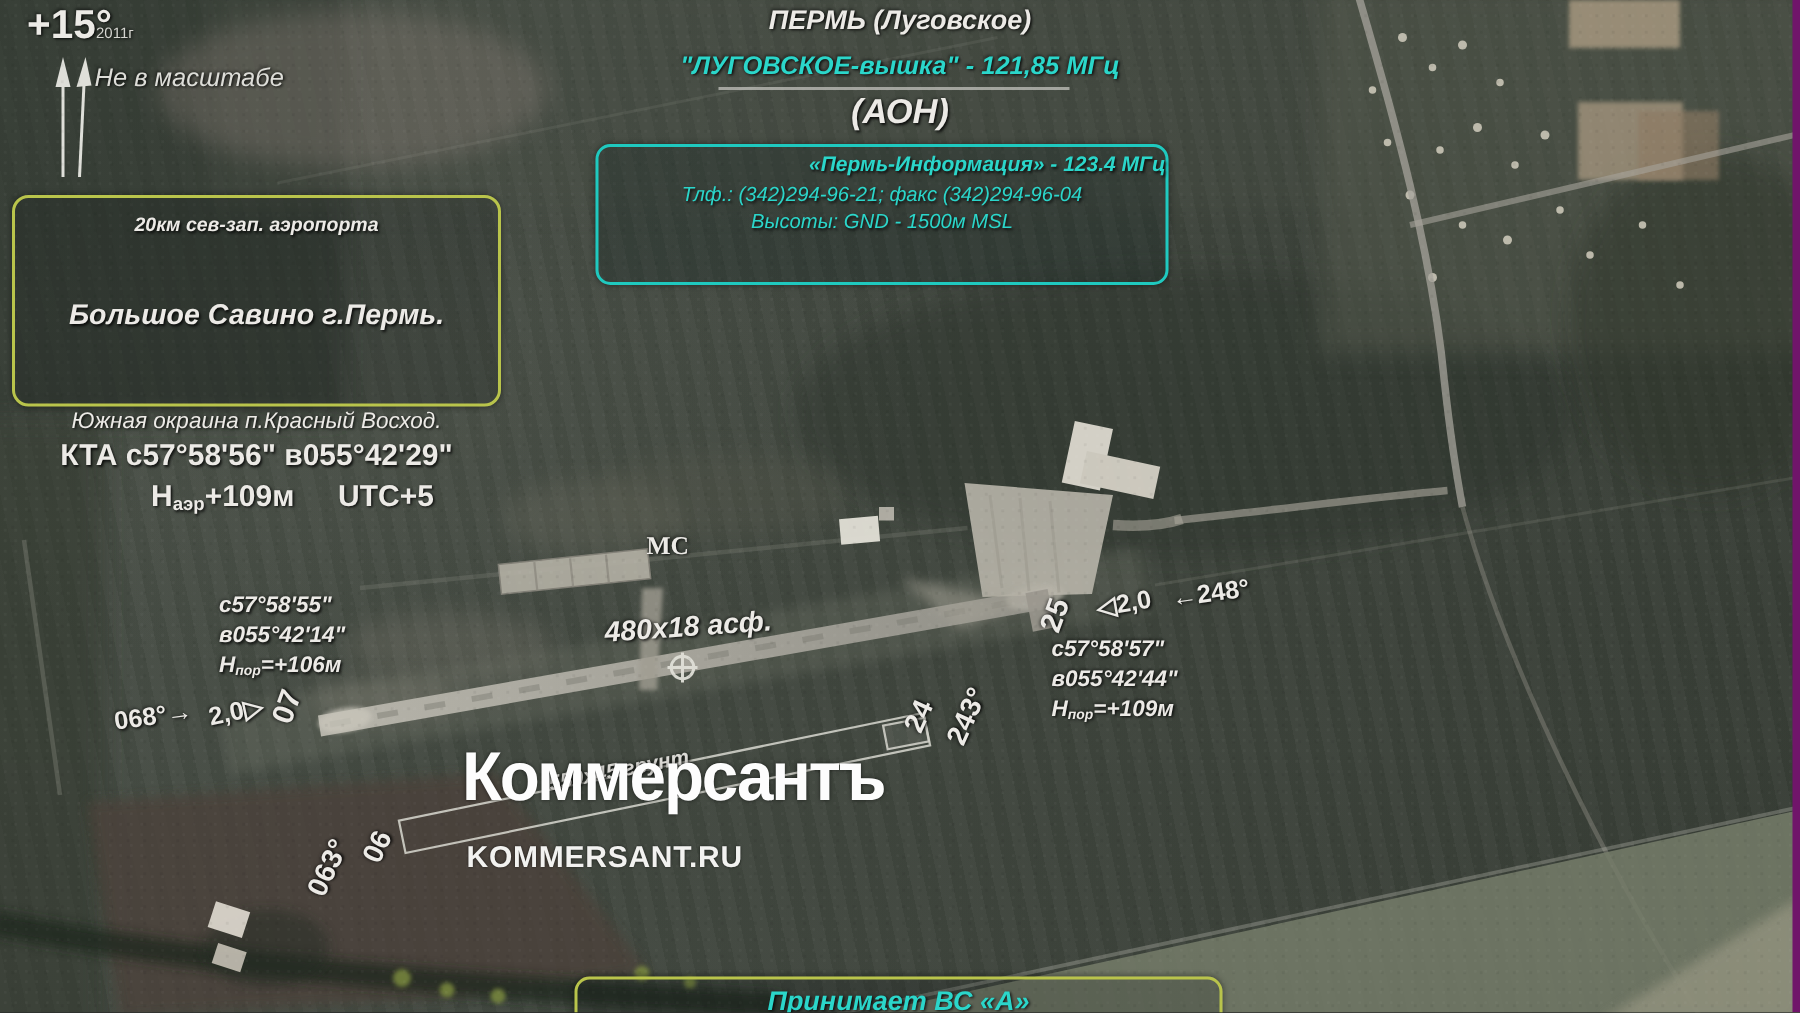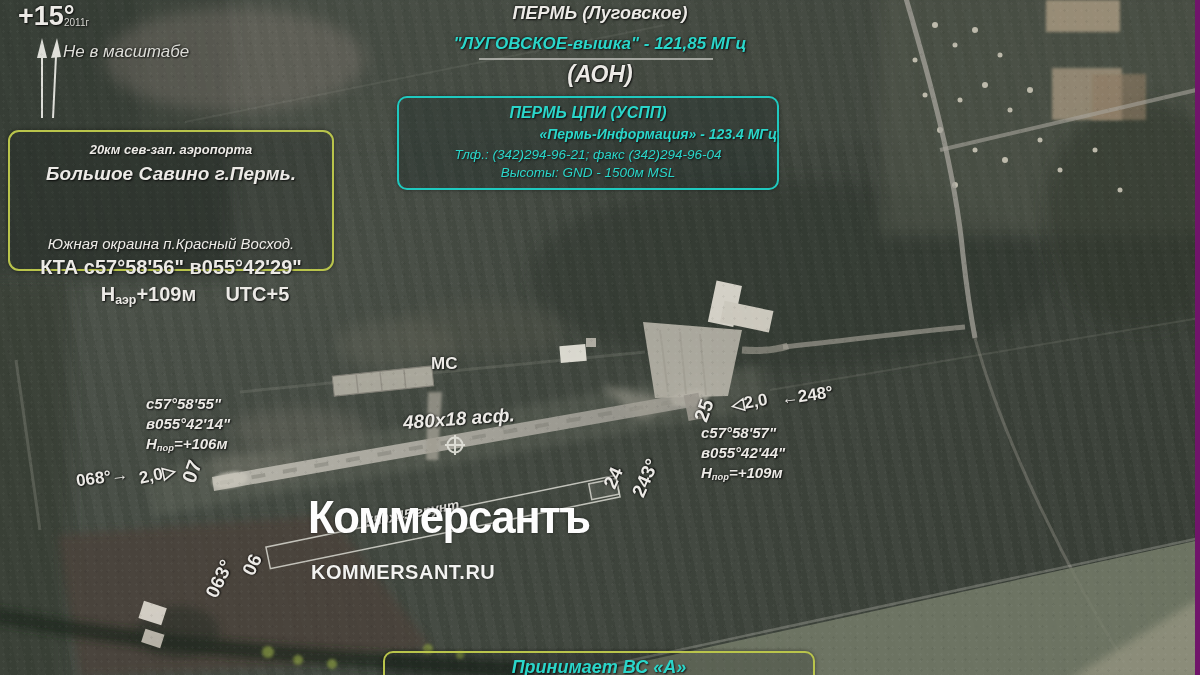--- a/index.html
+++ b/index.html
@@ -160,43 +160,42 @@
   </svg>
 
   <div id="grain"></div>
 
   <div class="txt ctr b i" style="top:3px;font-size:18px;">ПЕРМЬ (Луговское)</div>
   <div class="txt ctr b i cyan" style="top:34px;font-size:17px;">"ЛУГОВСКОЕ-вышка" - 121,85 МГц</div>
   <div class="abs" style="left:479px;top:58px;width:234px;height:2px;background:rgba(195,195,190,.75);"></div>
   <div class="txt ctr b i" style="top:61px;font-size:23px;">(АОН)</div>
 
   <div class="cyframe" style="left:397px;top:96px;width:378px;height:90px;">
-    <div class="b i cyan" style="text-align:center;margin-top:5px;font-size:16px;line-height:20px;text-shadow:1px 1px 2px rgba(0,0,0,.8);">ПЕРМЬ ЦПИ (УСПП)</div>
     <div class="b i cyan" style="text-align:right;font-size:14px;line-height:23px;text-shadow:1px 1px 2px rgba(0,0,0,.8);">«Пермь-Информация» -  123.4 МГц</div>
     <div class="i cyan" style="text-align:center;font-size:13.5px;line-height:18px;text-shadow:1px 1px 2px rgba(0,0,0,.8);">Тлф.: (342)294-96-21; факс (342)294-96-04</div>
     <div class="i cyan" style="text-align:center;font-size:13.5px;line-height:18px;text-shadow:1px 1px 2px rgba(0,0,0,.8);">Высоты: GND - 1500м MSL</div>
   </div>
 
   <div class="frame" style="left:8px;top:130px;width:322px;height:137px;color:#eceae6;">
     <div class="b i" style="text-align:center;margin-top:6px;font-size:13px;line-height:24px;text-shadow:1px 1px 2px rgba(0,0,0,.85);">20км сев-зап. аэропорта</div>
-    <div class="b i" style="text-align:center;font-size:19px;line-height:24px;text-shadow:1px 1px 2px rgba(0,0,0,.85);">Большое Савино г.Пермь.</div>
+    <div class="b i" style="text-align:center;font-size:19px;line-height:24px;text-shadow:1px 1px 2px rgba(0,0,0,.85);margin-top:37px;">Большое Савино г.Пермь.</div>
     <div class="i" style="text-align:center;font-size:15px;line-height:20px;text-shadow:1px 1px 2px rgba(0,0,0,.85);margin-top:48px;">Южная окраина п.Красный Восход.</div>
     <div class="b" style="text-align:center;font-size:20px;line-height:27px;text-shadow:1px 1px 2px rgba(0,0,0,.85);">КТА с57°58'56" в055°42'29"</div>
     <div class="b" style="text-align:center;font-size:20px;line-height:26px;text-shadow:1px 1px 2px rgba(0,0,0,.85);padding-left:48px;">
       <span>Н</span><sub class="u">аэр</sub><span>+109м</span>
       <span style="display:inline-block;width:18px;"></span>
       <span>UTC+5</span>
     </div>
   </div>
 
   <div class="txt b" style="left:18px;top:1px;font-size:27px;">+15°</div>
   <div class="txt" style="left:64px;top:17px;font-size:10px;color:#d5d5d0;">2011г</div>
   <div class="txt i" style="left:63px;top:42px;font-size:17px;color:#ddddd8;">Не в масштабе</div>
 
-  <div class="txt b" style="left:431px;top:354px;font-size:17px;">МС</div>
+  <div class="txt b" style="left:431px;top:354px;font-size:17px;font-family:Liberation Serif, serif;">МС</div>
   <div class="txt b i rot" style="left:403px;top:408px;font-size:19px;transform:rotate(-4deg);">480x18 асф.</div>
   <div class="txt b i rot" style="left:365px;top:505px;font-size:14px;opacity:.9;transform:rotate(-11deg);">550x45 грунт</div>
 
   <div class="txt b i coordblk" style="left:146px;top:394px;">
     <div>с57°58'55"</div>
     <div>в055°42'14"</div>
     <div><span>Н</span><sub class="u">пор</sub><span>=+106м</span></div>
   </div>
   <div class="txt b rot" style="left:76px;top:468px;font-size:17px;transform:rotate(-8deg);">068°→</div>
   <div class="txt b rot" style="left:139px;top:464px;font-size:17px;transform:rotate(-12deg);">2,0▷</div>

